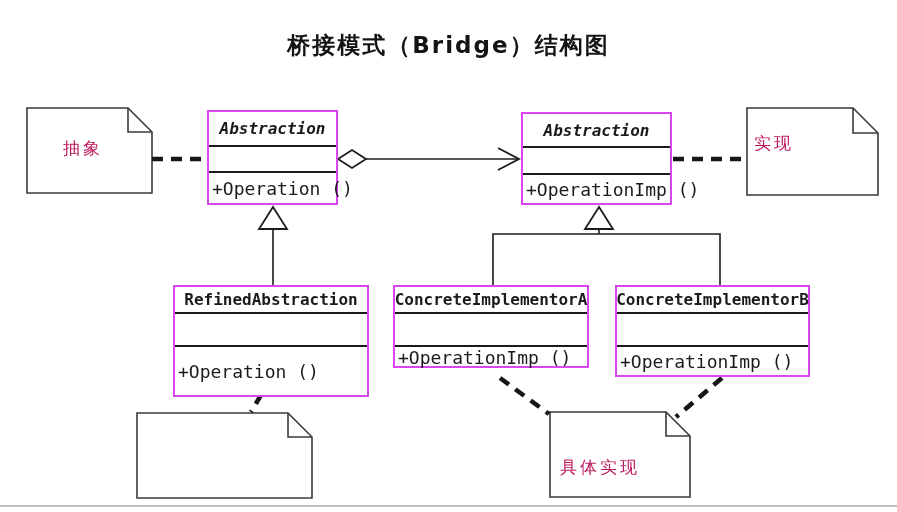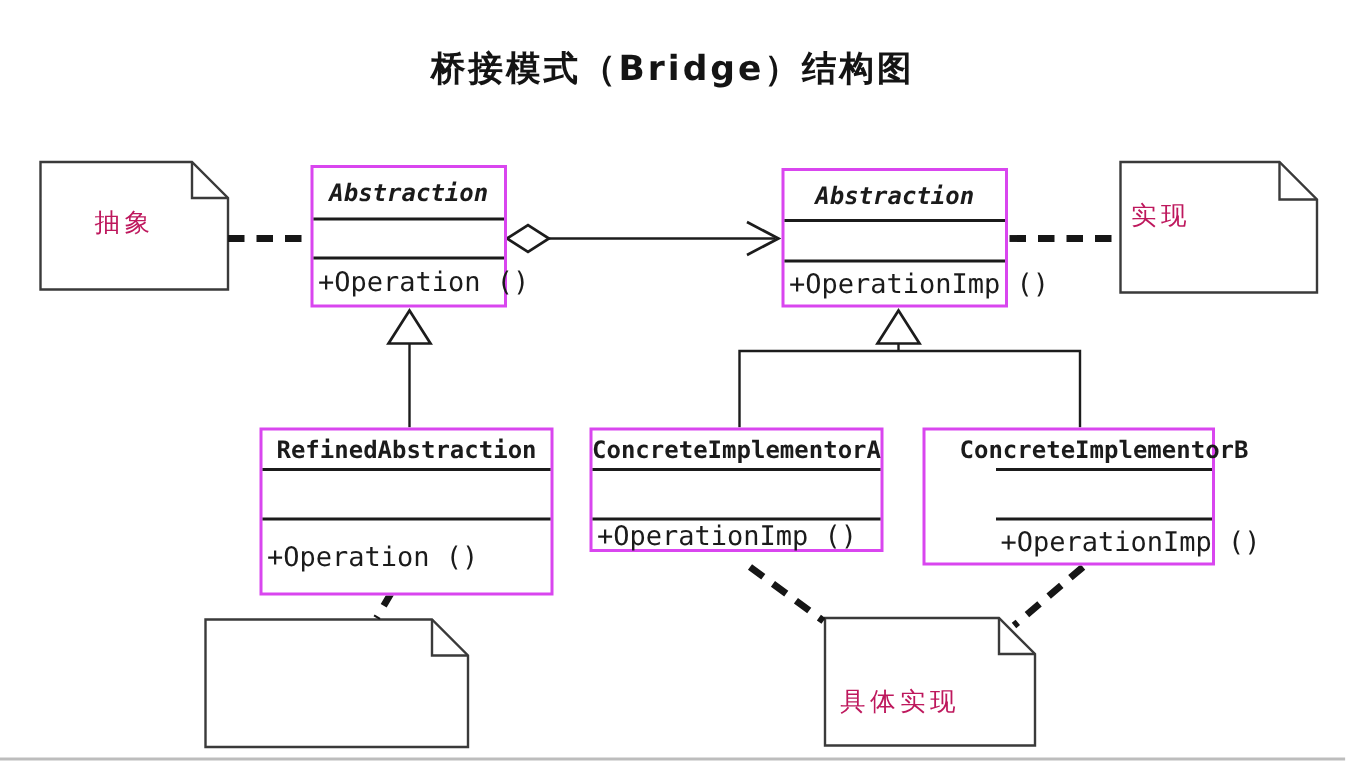--- a/index.html
+++ b/index.html
@@ -121,21 +121,21 @@
     <div class="cmp-empty" style="flex:0 0 33px;"></div>
     <div class="cmp-method">+Operation ()</div>
   </div>
 
   <div class="class-box" style="left:393px; top:285px; width:196px; height:83px;">
     <div class="cmp-name" style="flex:0 0 27px;">ConcreteImplementorA</div>
     <div class="cmp-empty" style="flex:0 0 33px;"></div>
     <div class="cmp-method">+OperationImp ()</div>
   </div>
 
-  <div class="class-box" style="left:615px; top:285px; width:195px; height:92px;padding-left:47px;">
+  <div class="class-box" style="left:615px; top:285px; width:195px; height:92px;">
     <div class="cmp-name" style="flex:0 0 27px;">ConcreteImplementorB</div>
     <div class="cmp-empty" style="flex:0 0 33px;"></div>
     <div class="cmp-method">+OperationImp ()</div>
   </div>
 
   <span class="note-text" style="left:63px; top:137px;">抽象</span>
   <span class="note-text" style="left:754px; top:132px;">实现</span>
   <span class="note-text" style="left:560px; top:456px;">具体实现</span>
 
 </div>

